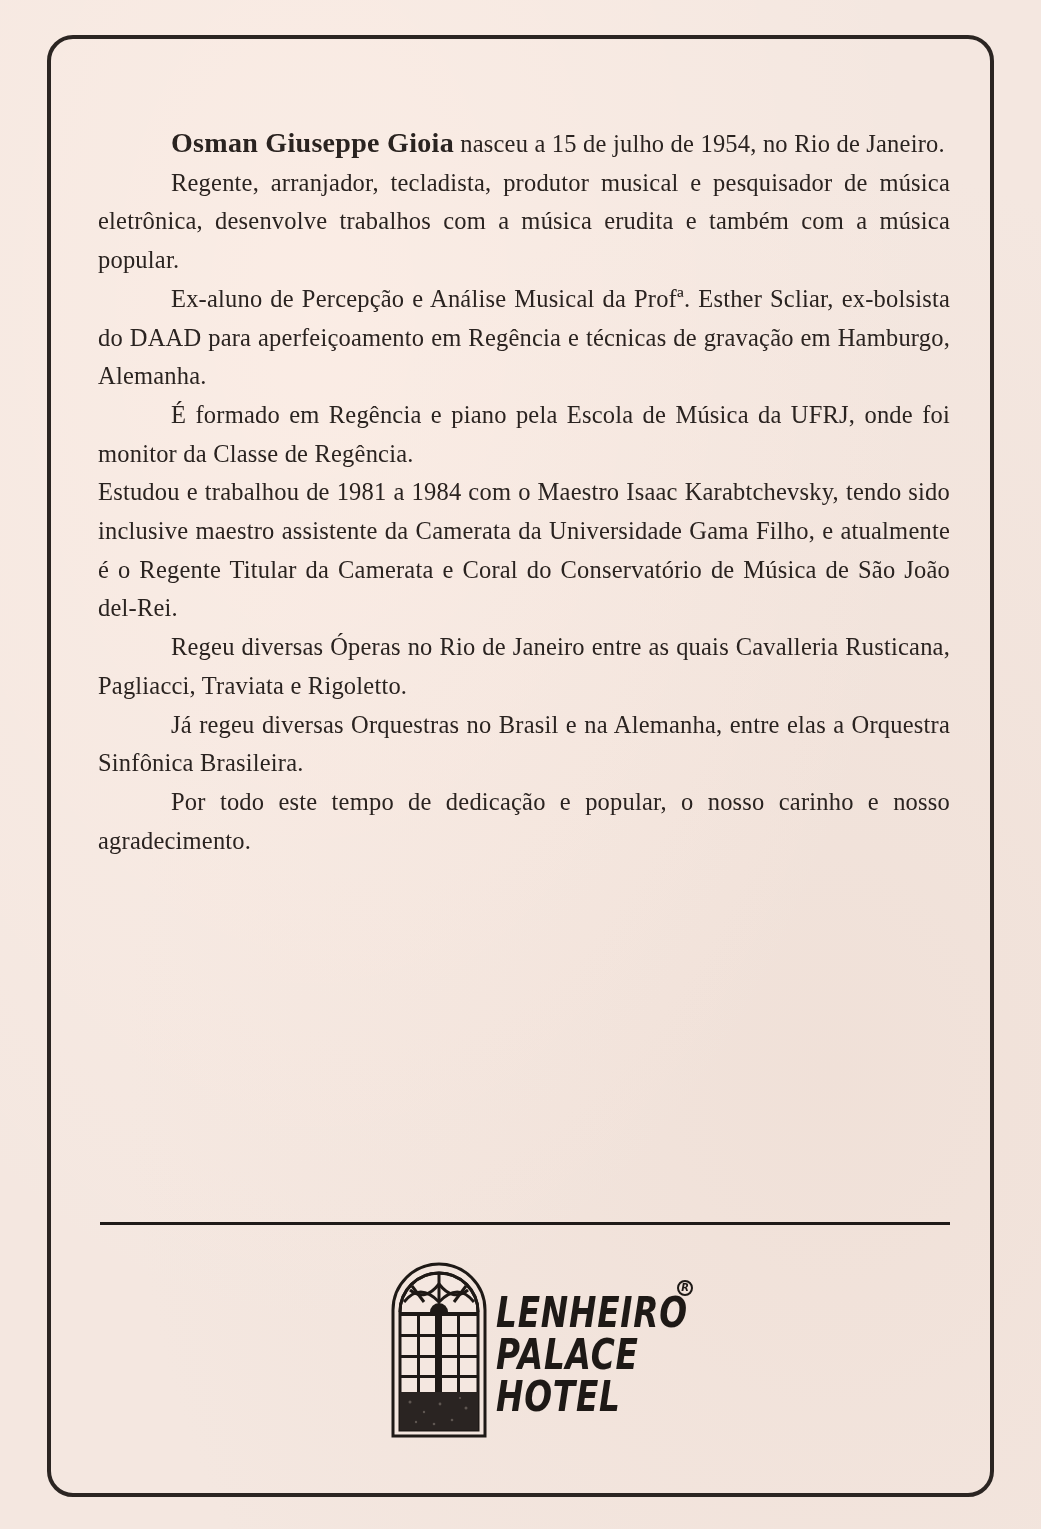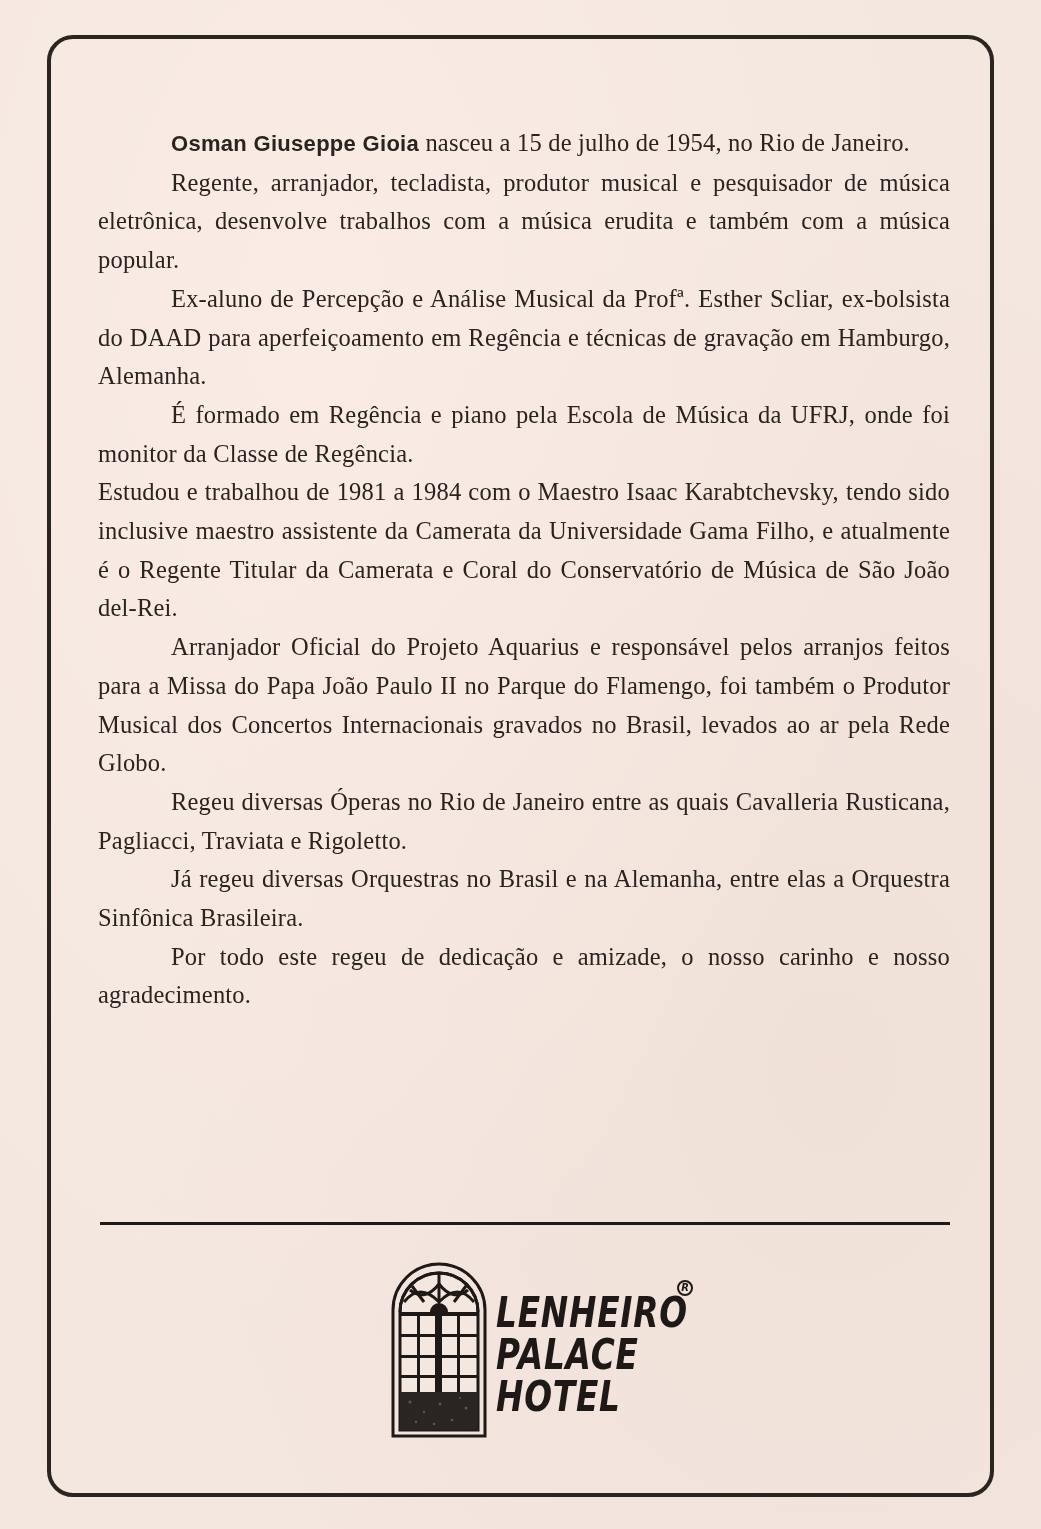--- a/index.html
+++ b/index.html
@@ -28,23 +28,23 @@
     font-family: "Liberation Serif", serif;
     font-size: 24.5px;
     line-height: 38.7px;
     text-align: justify;
     letter-spacing: 0.2px;
   }
   .text-block p { margin: 0; }
   .text-block p.indent { text-indent: 73px; }
   .text-block p.noindent { text-indent: 0; }
   .name {
-    font-family: Liberation Sans, sans-serif;
+    font-family: Liberation Serif, serif;
     font-weight: bold;
-    font-size: 22px;
+    font-size: 28px;
     letter-spacing: 0.3px;
   }
   .divider {
     position: absolute;
     left: 100px; top: 1222px;
     width: 850px; height: 3px;
     background: #1f1a18;
   }
   .logo {
     position: absolute;
@@ -77,24 +77,23 @@
 <body>
 
 <div class="frame"></div>
 
 <div class="text-block">
   <p class="indent"><span class="name">Osman Giuseppe Gioia</span><span> nasceu a 15 de julho de 1954, no Rio de Janeiro.</span></p>
   <p class="indent">Regente, arranjador, tecladista, produtor musical e pesquisador de música eletrônica, desenvolve trabalhos com a música erudita e também com a música popular.</p>
   <p class="indent">Ex-aluno de Percepção e Análise Musical da Profª. Esther Scliar, ex-bolsista do DAAD para aperfeiçoamento em Regência e técnicas de gravação em Hamburgo, Alemanha.</p>
   <p class="indent">É formado em Regência e piano pela Escola de Música da UFRJ, onde foi monitor da Classe de Regência.</p>
   <p class="noindent">Estudou e trabalhou de 1981 a 1984 com o Maestro Isaac Karabtchevsky, tendo sido inclusive maestro assistente da Camerata da Universidade Gama Filho, e atualmente é o Regente Titular da Camerata e Coral do Conservatório de Música de São João del-Rei.</p>
-  <p class="indent">Arranjador Oficial do Projeto Aquarius e responsável pelos arranjos feitos para a Missa do Papa João Paulo II no Parque do Flamengo, foi também o Produtor Musical dos Concertos Internacionais gravados no Brasil, levados ao ar pela Rede Globo.</p>
   <p class="indent">Regeu diversas Óperas no Rio de Janeiro entre as quais Cavalleria Rusticana, Pagliacci, Traviata e Rigoletto.</p>
   <p class="indent">Já regeu diversas Orquestras no Brasil e na Alemanha, entre elas a Orquestra Sinfônica Brasileira.</p>
-  <p class="indent">Por todo este regeu de dedicação e amizade, o nosso carinho e nosso agradecimento.</p>
+  <p class="indent">Por todo este tempo de dedicação e popular, o nosso carinho e nosso agradecimento.</p>
 </div>
 
 <div class="divider"></div>
 
 <div class="logo">
   <svg class="window-icon" viewBox="0 0 98 176">
     <path d="M3 174 L3 48 A46 46 0 0 1 95 48 L95 174 Z" fill="none" stroke="#1e1916" stroke-width="3"></path>
     <path d="M10 168 L10 50 A39 39 0 0 1 88 50 L88 168 Z" fill="#f4e7e0" stroke="#1e1916" stroke-width="3"></path>
     <g stroke="#1e1916" stroke-width="3" fill="none">
       <path d="M10 50 A39 39 0 0 1 88 50"></path>

